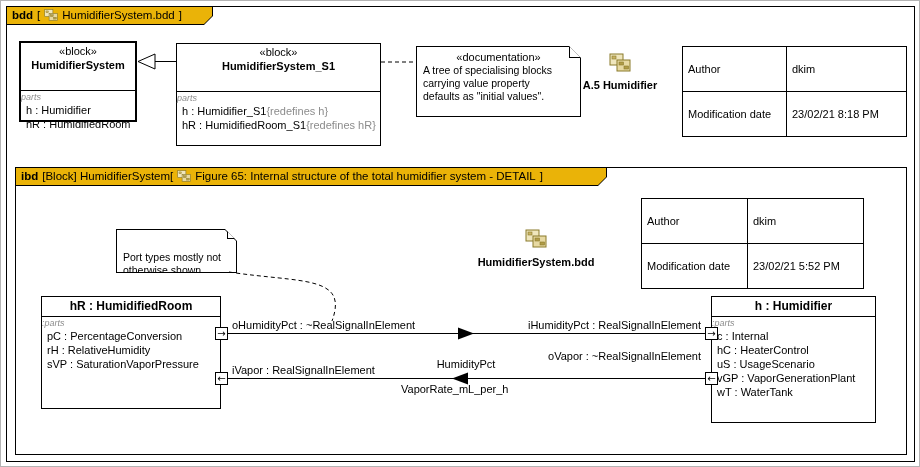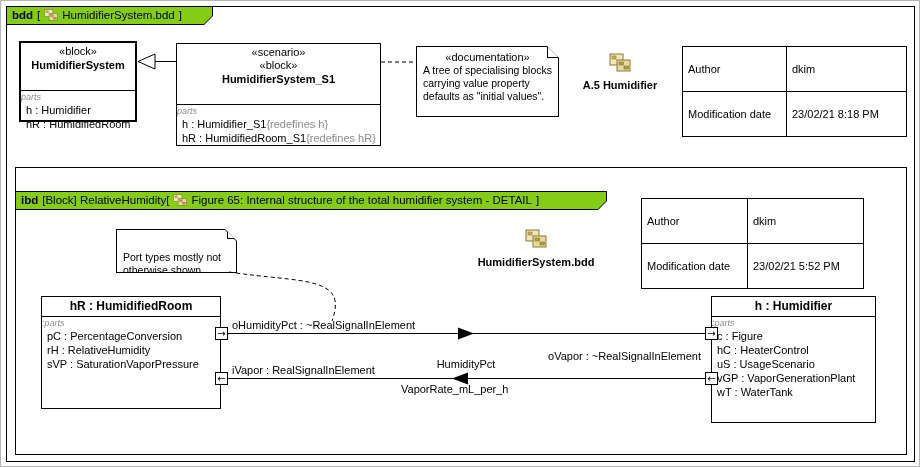--- a/index.html
+++ b/index.html
@@ -6,21 +6,21 @@
   *{box-sizing:border-box;}
   .canvas{
     position:relative;width:920px;height:467px;background:#fff;overflow:hidden;
     font-family:"Liberation Sans","DejaVu Sans",sans-serif;color:#000;
     border:1px solid #b4b4b4;
   }
   .frame{position:absolute;border:1px solid #000;background:transparent;}
   
   .ftab{position:absolute;background:#000;
     clip-path:polygon(0 0,100% 0,100% calc(100% - 9px),calc(100% - 9px) 100%,0 100%);}
-  .ftab-inner{position:absolute;left:1px;top:1px;right:1px;bottom:1px;background:#84cc16;
+  .ftab-inner{position:absolute;left:1px;top:1px;right:1px;bottom:1px;background:#eab308;
     clip-path:polygon(0 0,100% 0,100% calc(100% - 8px),calc(100% - 8px) 100%,0 100%);
     display:flex;align-items:center;gap:4px;padding:0 14px 1px 5px;font-size:11.5px;white-space:nowrap;overflow:hidden;}
   .ftab-kind{font-weight:bold;}
   
   .block{position:absolute;background:#fff;border:1px solid #000;}
   .block.thick{border-width:2px;}
   .block-header{text-align:center;border-bottom:1px solid #000;padding:2px 1px 18px;}
   .stereo{font-size:11px;line-height:13px;}
   .bname{font-size:11px;font-weight:bold;line-height:14px;}
   .bname.big{font-size:12px;line-height:15px;}
@@ -80,30 +80,29 @@
       <div class="stereo">«block»</div>
       <div class="bname">HumidifierSystem</div>
     </div>
     <div class="parts-label">parts</div>
     <div class="pline">h : Humidifier</div>
     <div class="pline">hR : HumidifiedRoom</div>
   </div>
 
   <div class="block" style="left:175px;top:42px;width:205px;height:103px;">
     <div class="block-header">
-      <div class="stereo">«scenario»</div>
       <div class="stereo">«block»</div>
       <div class="bname">HumidifierSystem_S1</div>
     </div>
     <div class="parts-label">parts</div>
     <div class="pline"><span>h : Humidifier_S1</span><span class="redef">{redefines h}</span></div>
     <div class="pline"><span>hR : HumidifiedRoom_S1</span><span class="redef">{redefines hR}</span></div>
   </div>
 
-  <div class="note" style="left:415px;top:45px;width:143px;height:71px;">
+  <div class="note" style="left:415px;top:45px;width:165px;height:71px;">
     <div class="note-inner">
       <div class="note-stereo">«documentation»</div>
       <div class="note-line">A tree of specialising blocks</div>
       <div class="note-line">carrying value property</div>
       <div class="note-line">defaults as "initial values".</div>
     </div>
     <div class="note-fold"></div>
   </div>
 
   <svg class="abs" style="left:608px;top:52px;" width="22" height="19" viewBox="0 0 22 19">
@@ -123,24 +122,24 @@
     </tr>
     <tr>
       <td class="k">Modification date</td>
       <td class="v">23/02/21 8:18 PM</td>
     </tr>
   </tbody>
     </table>
 
   <div class="frame" style="left:14px;top:166px;width:892px;height:288px;"></div>
 
-  <div class="ftab" style="left:14px;top:166px;width:592px;height:19px;margin-top:24px;">
+  <div class="ftab" style="left:14px;top:166px;width:592px;height:19px;">
     <div class="ftab-inner">
       <span class="ftab-kind">ibd</span>
-      <span>[Block] RelativeHumidity[</span>
+      <span>[Block] HumidifierSystem[</span>
       <svg width="14" height="12" viewBox="0 0 22 19">
         <rect x="1" y="1" width="13" height="11" fill="#efe6bd" stroke="#8a7a2a"></rect>
         <rect x="3" y="3" width="4" height="3" fill="#c7b264" stroke="#8a7a2a" stroke-width="0.6"></rect>
         <rect x="8" y="7" width="13" height="11" fill="#e7d9a2" stroke="#8a7a2a"></rect>
         <rect x="10" y="9" width="4.5" height="3" fill="#b09c48" stroke="#8a7a2a" stroke-width="0.6"></rect>
         <rect x="15" y="13" width="4.5" height="3" fill="#b09c48" stroke="#8a7a2a" stroke-width="0.6"></rect>
       </svg>
       <span>Figure 65: Internal structure of the total humidifier system - DETAIL</span>
       <span>]</span>
     </div>
@@ -184,21 +183,21 @@
     <div class="pline">pC : PercentageConversion</div>
     <div class="pline">rH : RelativeHumidity</div>
     <div class="pline">sVP : SaturationVaporPressure</div>
   </div>
 
   <div class="block" style="left:710px;top:295px;width:165px;height:127px;">
     <div class="block-header" style="padding:2px 1px;">
       <div class="bname big">h : Humidifier</div>
     </div>
     <div class="parts-label">:parts</div>
-    <div class="pline">c : Figure</div>
+    <div class="pline">c : Internal</div>
     <div class="pline">hC : HeaterControl</div>
     <div class="pline">uS : UsageScenario</div>
     <div class="pline">vGP : VaporGenerationPlant</div>
     <div class="pline">wT : WaterTank</div>
   </div>
 
   <svg class="svg-layer" width="920" height="467">
 
     <line x1="154" y1="60.5" x2="175" y2="60.5" stroke="#000" stroke-width="1"></line>
     <polygon points="137,60.5 154,53 154,68" fill="#fff" stroke="#000" stroke-width="1"></polygon>
@@ -213,19 +212,20 @@
     <line x1="227" y1="377.5" x2="704" y2="377.5" stroke="#000" stroke-width="1"></line>
     <polygon points="451,377.5 467,371.5 467,383.5" fill="#000"></polygon>
   </svg>
 
   <div class="port" style="left:214px;top:326px;">→</div>
   <div class="port" style="left:214px;top:371px;">←</div>
   <div class="port" style="left:704px;top:326px;">→</div>
   <div class="port" style="left:704px;top:371px;">←</div>
 
   <div class="clabel" style="left:231px;top:318px;">oHumidityPct : ~RealSignalInElement</div>
+  <div class="clabel" style="left:480px;top:318px;width:220px;text-align:right;">iHumidityPct : RealSignalInElement</div>
   <div class="clabel" style="left:400px;top:337px;width:130px;text-align:center;margin-top:20px;">HumidityPct</div>
 
   <div class="clabel" style="left:231px;top:363px;">iVapor : RealSignalInElement</div>
   <div class="clabel" style="left:480px;top:349px;width:220px;text-align:right;">oVapor : ~RealSignalInElement</div>
   <div class="clabel" style="left:400px;top:382px;width:130px;text-align:left;">VaporRate_mL_per_h</div>
 
 </div>
 
 </body></html>

